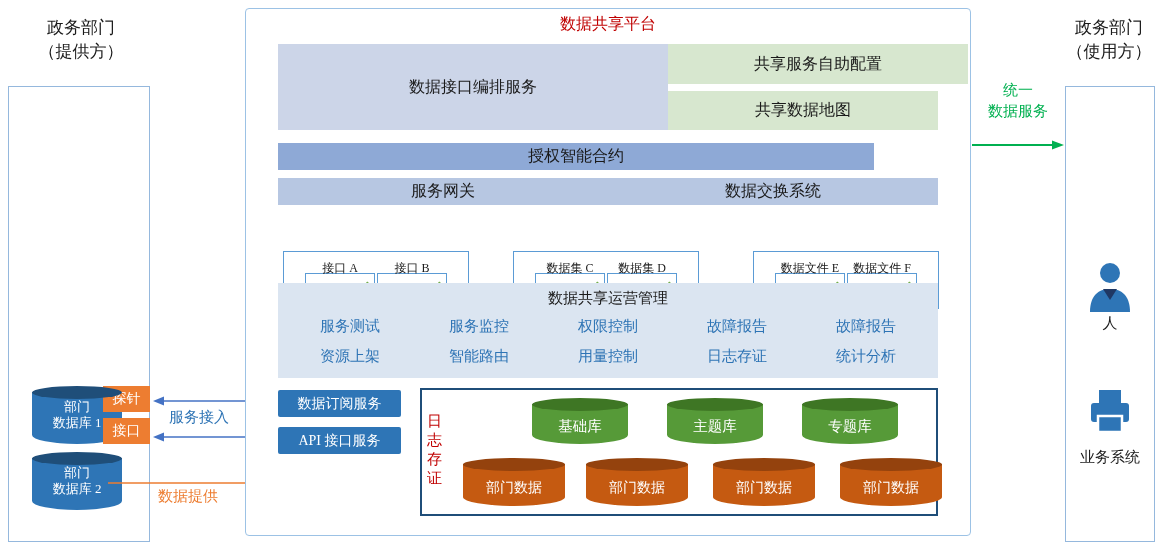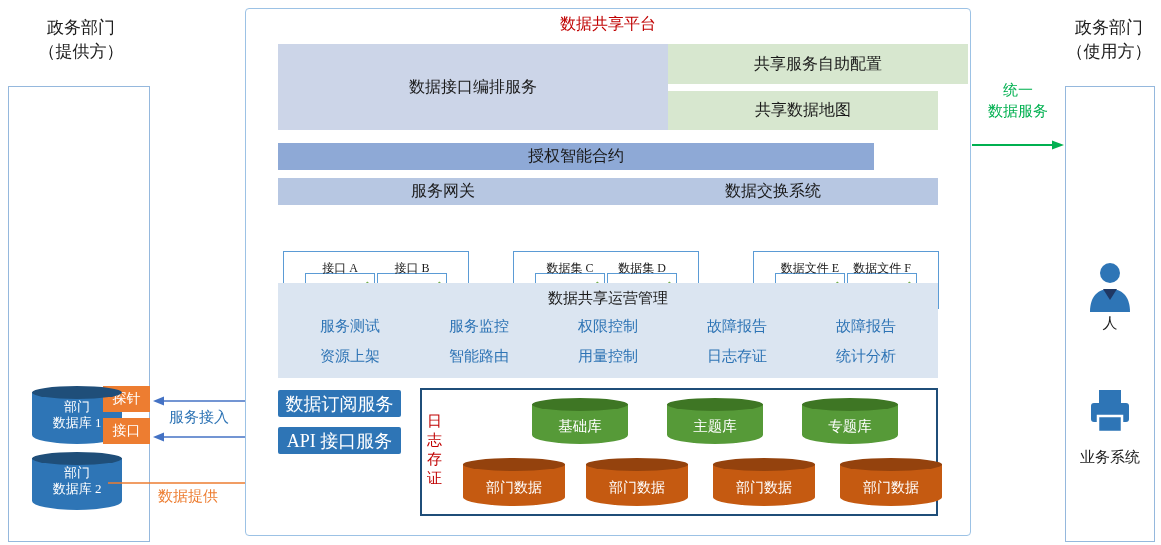--- a/index.html
+++ b/index.html
@@ -28,21 +28,21 @@
   .check-box { flex:1; border:1.5px solid #5b9bd5; background:#fff; display:flex; flex-direction:column; align-items:center; justify-content:center; }
   .check-label { font-size:12px; white-space:nowrap; line-height:15px; }
   .check-row { display:flex; align-items:center; gap:3px; margin-top:3px; }
   .dash { width:9px; height:5px; border-radius:1px; display:inline-block; background:#4472c4; }
   .check-mark { width:21px; height:21px; margin-left:4px; }
   .ops-box { position:absolute; background:#dbe5f1; }
   .ops-title { text-align:center; padding-top:6px; font-size:15px; }
   .ops-row { display:flex; justify-content:space-between; padding:0 42px; color:#2e74b5; font-size:15px; }
   .ops-row1 { margin-top:9px; }
   .ops-row2 { margin-top:11px; }
-  .blue-btn { position:absolute; background:#2e75b6; color:#fff; display:flex; align-items:center; justify-content:center; font-size:18px; border-radius:2px;font-family:Liberation Serif, serif; }
+  .blue-btn { position:absolute; background:#2e75b6; color:#fff; display:flex; align-items:center; justify-content:center; font-size:14px; border-radius:2px;font-family:Liberation Serif, serif; }
   .dc-box { position:absolute; border:2px solid #1f4e79; background:#fff; }
   .dc-title { position:absolute; width:17px; font-size:15px; line-height:19px; color:#c00000; word-break:break-all; text-align:center; }
   .cylinder { position:absolute;margin-left:16px; }
   .cyl-top { position:absolute; left:0; right:0; top:0; height:13px; border-radius:50%; z-index:2; }
   .cyl-body { position:absolute; left:0; right:0; top:6px; bottom:0; border-radius:0 0 50% 50% / 0 0 9px 9px; }
   .cyl-label { position:absolute; left:0; right:0; z-index:3; color:#fff; text-align:center; }
   .blue-cyl .cyl-top { background:#1f4e79; }
   .blue-cyl .cyl-body { background:#2e75b6; }
   .green-cyl .cyl-top { background:#3e7624; }
   .green-cyl .cyl-body { background:#569a38; }

